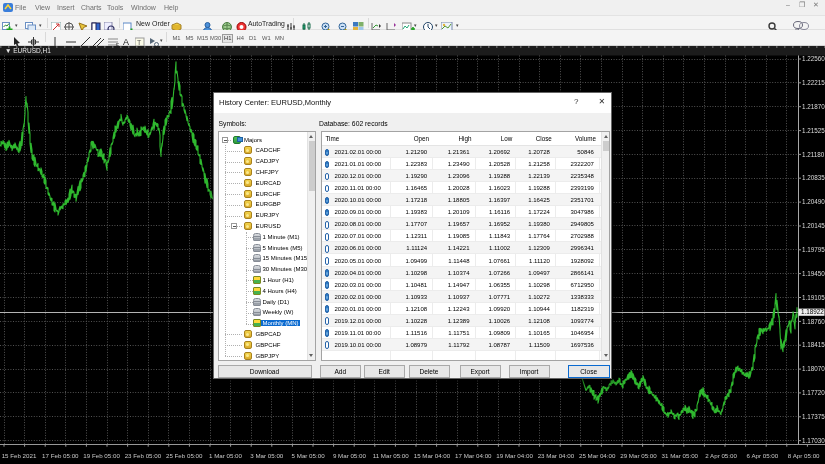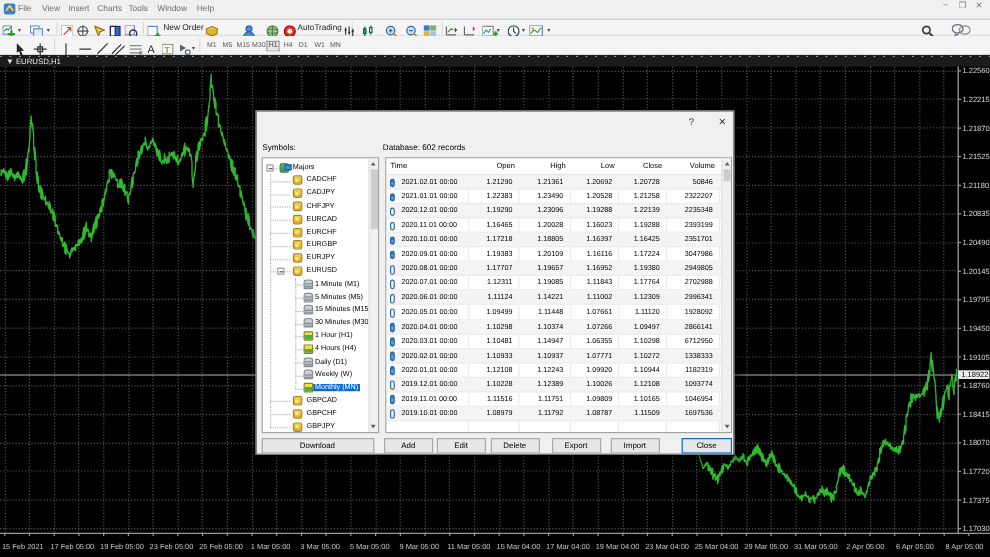--- a/index.html
+++ b/index.html
@@ -424,20 +424,23 @@
         <text x="638.5" y="411.5" text-anchor="middle">29 Mar 05:00</text>
         <text x="679.8" y="411.5" text-anchor="middle">31 Mar 05:00</text>
         <text x="721.1" y="411.5" text-anchor="middle">2 Apr 05:00</text>
         <text x="762.4" y="411.5" text-anchor="middle">6 Apr 05:00</text>
         <text x="803.7" y="411.5" text-anchor="middle">8 Apr 05:00</text>
       </g>
 <rect x="798.5" y="262.6" width="26" height="7.2" fill="#efefef"></rect>
 <text x="801" y="268.4" fill="#000" font-size="6.3" font-family="Liberation Sans">1.18922</text>
 </svg>
 <div id="dlg">
+ <div id="dtitle">
+        <span>History Center: EURUSD,Monthly</span>
+      </div>
  <div id="dhelp">?</div>
       <div id="dclose">✕</div>
  <span class="lbl" style="left:4.5px;top:27px">Symbols:</span>
  <span class="lbl" style="left:105px;top:27px">Database: 602 records</span>
  <div id="tree">
   <div class="dotv" style="left:6px;top:13px;height:211px"></div>
         <div class="doth" style="left:6px;top:8px;width:6px"></div>
         <div class="doth" style="left:6px;top:18.8px;width:17px"></div>
         <div class="doth" style="left:6px;top:29.6px;width:17px"></div>
         <div class="doth" style="left:6px;top:40.4px;width:17px"></div>

